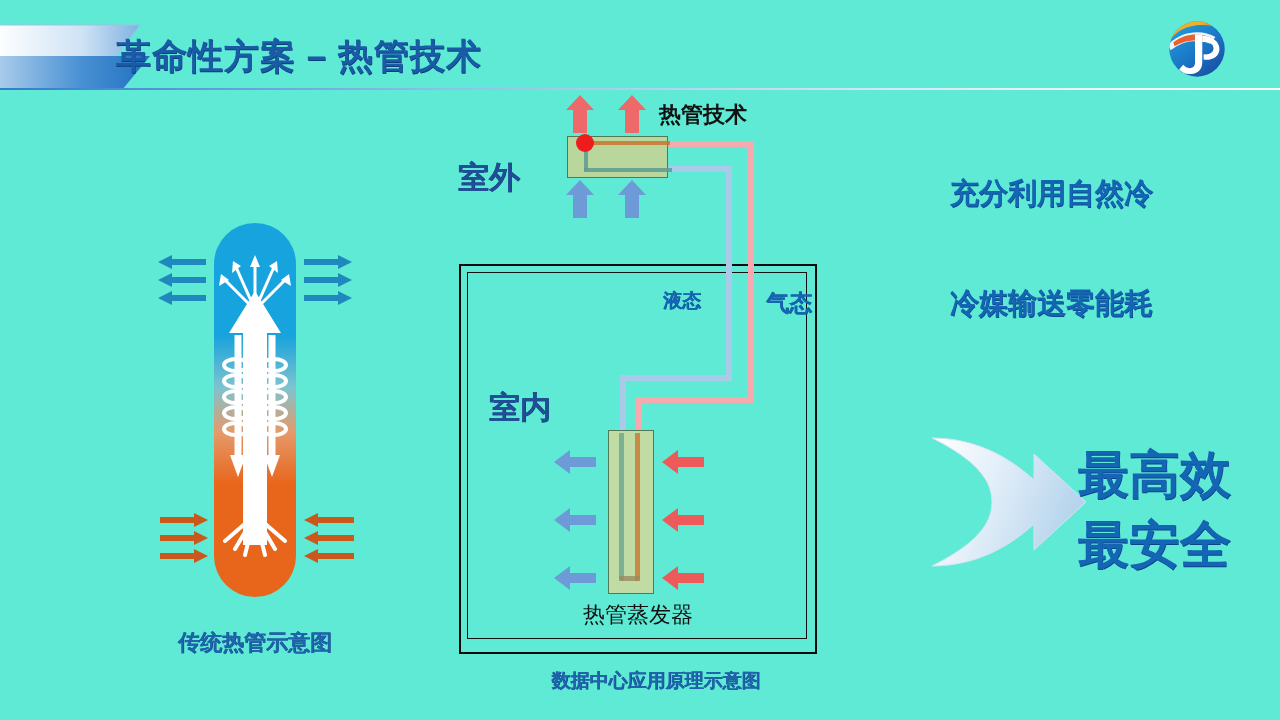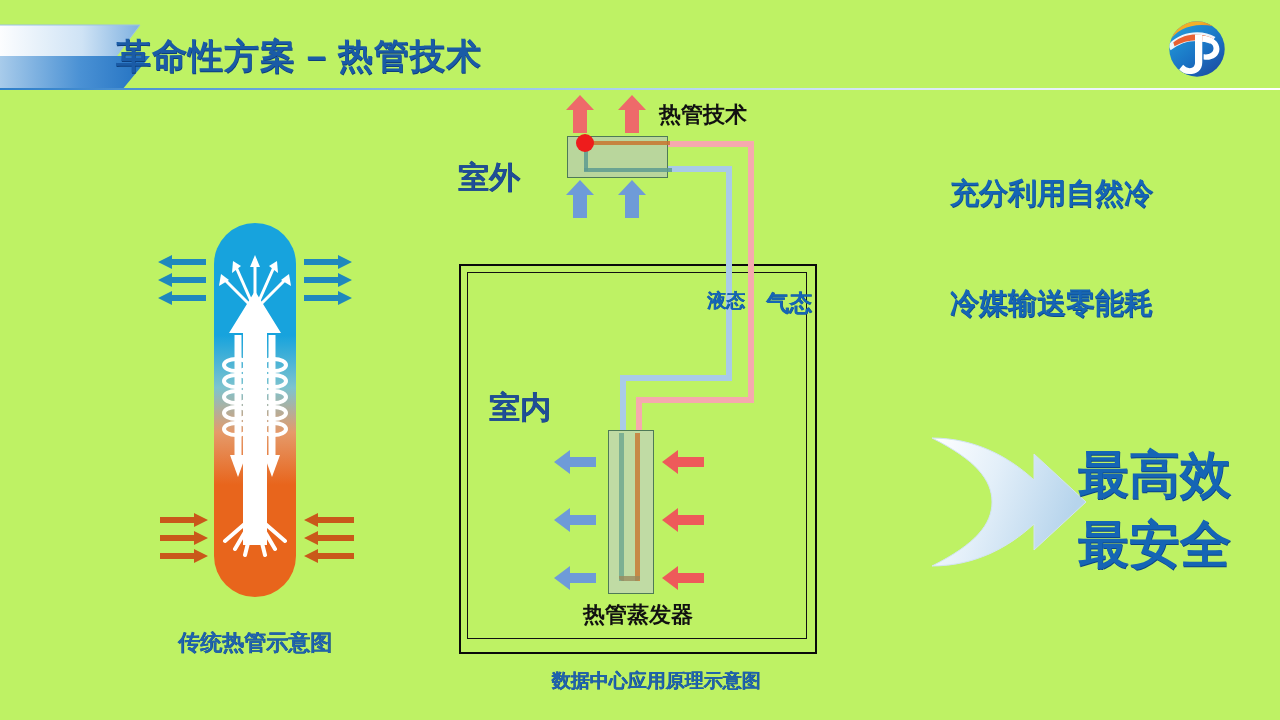--- a/index.html
+++ b/index.html
@@ -3,21 +3,21 @@
 <meta charset="utf-8">
 <style>
   html,body{margin:0;padding:0;}
   body{
     width:1280px;height:720px;
     background:#ffffff;
     font-family:"Liberation Sans","DejaVu Sans",sans-serif;
     overflow:hidden;
     position:relative;
   }
-  .slide{position:absolute;inset:0;background:#bef264;}
+  .slide{position:absolute;inset:0;background:#5eead4;}
 
   
   .header{position:absolute;left:0;top:0;width:1280px;height:95px;}
   .hdr-rule{position:absolute;left:0;top:88px;width:1280px;height:2px;
             background:linear-gradient(to right,#2f7fc9 0%,#8fc0e8 35%,#d8e8f6 70%,#ffffff 100%);}
   .hdr-deco{position:absolute;left:0;top:20px;width:180px;height:70px;}
   .hdr-title{
     position:absolute;left:116px;top:33px;
     font-size:35px;font-weight:bold;letter-spacing:1px;
     color:#1a5ba6;
@@ -53,23 +53,23 @@
 
   
   .pipe{position:absolute;background:#a9cbe8;}
   .pipe.gas{background:#f6a9ae;}
 
   .lbl-shiwai{position:absolute;left:458px;top:157px;font-size:31px;font-weight:bold;color:#1f4e96;
               text-shadow:0.4px 0.4px 0 #133a74;}
   .lbl-shinei{position:absolute;left:489px;top:387px;font-size:31px;font-weight:bold;color:#1f4e96;
               text-shadow:0.4px 0.4px 0 #133a74;}
   .lbl-cond{position:absolute;left:659px;top:100px;font-size:22px;font-weight:bold;color:#111;}
-  .lbl-evap{position:absolute;left:583px;top:600px;font-size:22px;font-weight:bold;color:#111;text-align:center;}
+  .lbl-evap{position:absolute;left:583px;top:600px;font-size:22px;font-weight:normal;color:#111;text-align:center;}
   .lbl-liquid{position:absolute;left:663px;top:288px;font-size:19px;font-weight:bold;color:#1565b5;
-              text-shadow:0.4px 0.4px 0 #0d4a8c;margin-left:44px;}
+              text-shadow:0.4px 0.4px 0 #0d4a8c;}
   .lbl-gas{position:absolute;left:766px;top:288px;font-size:23px;font-weight:bold;color:#1565b5;
            text-shadow:0.4px 0.4px 0 #0d4a8c;}
   .lbl-center-cap{position:absolute;left:476px;top:668px;width:360px;text-align:center;
                   font-size:19px;font-weight:bold;color:#1f63ad;
                   text-shadow:0.4px 0.4px 0 #10447f;}
 
   
   .bullet{position:absolute;font-size:29px;font-weight:bold;color:#1565b5;
           text-shadow:0.5px 0.5px 0 #0d4a8c;white-space:nowrap;}
   .b1{left:950px;top:174px;}

